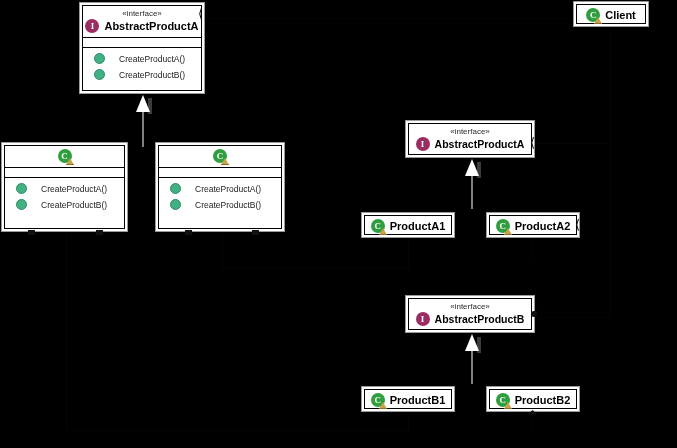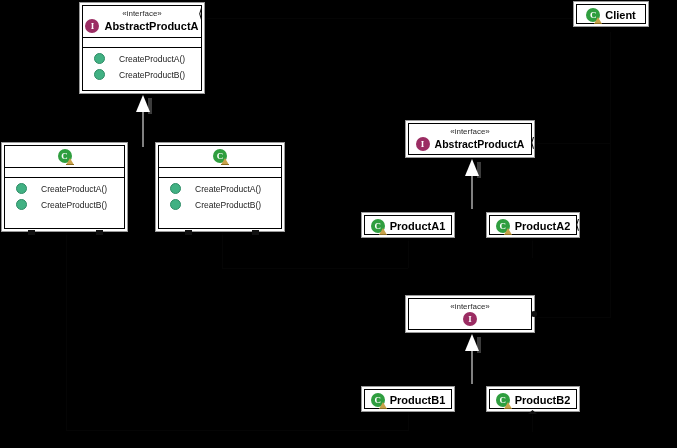--- a/index.html
+++ b/index.html
@@ -291,20 +291,21 @@
   <div class="chev" style="left:575px;top:220px;">⟨</div>
 
   <div class="uml-box" style="left:405px;top:295px;width:130px;height:38px;">
     <div class="uml-inner">
       <div class="hdr" style="flex:1 1 auto;">
         <div class="stereo">«interface»</div>
         <div class="titlerow">
           <span class="ic ic-iface">
             <span class="disc">I</span>
           </span>
+          <span class="title title-sm">AbstractProductB</span>
         </div>
       </div>
     </div>
   </div>
   <div class="edge-mark" style="left:531px;top:311px;width:6px;height:6px;border-radius:50%;"></div>
 
   <div class="gen" style="left:455px;top:334px;width:34px;height:50px;">
     <div class="shadow"></div>
     <div class="tri"></div>
     <div class="stem" style="top:17px;height:33px;"></div>

